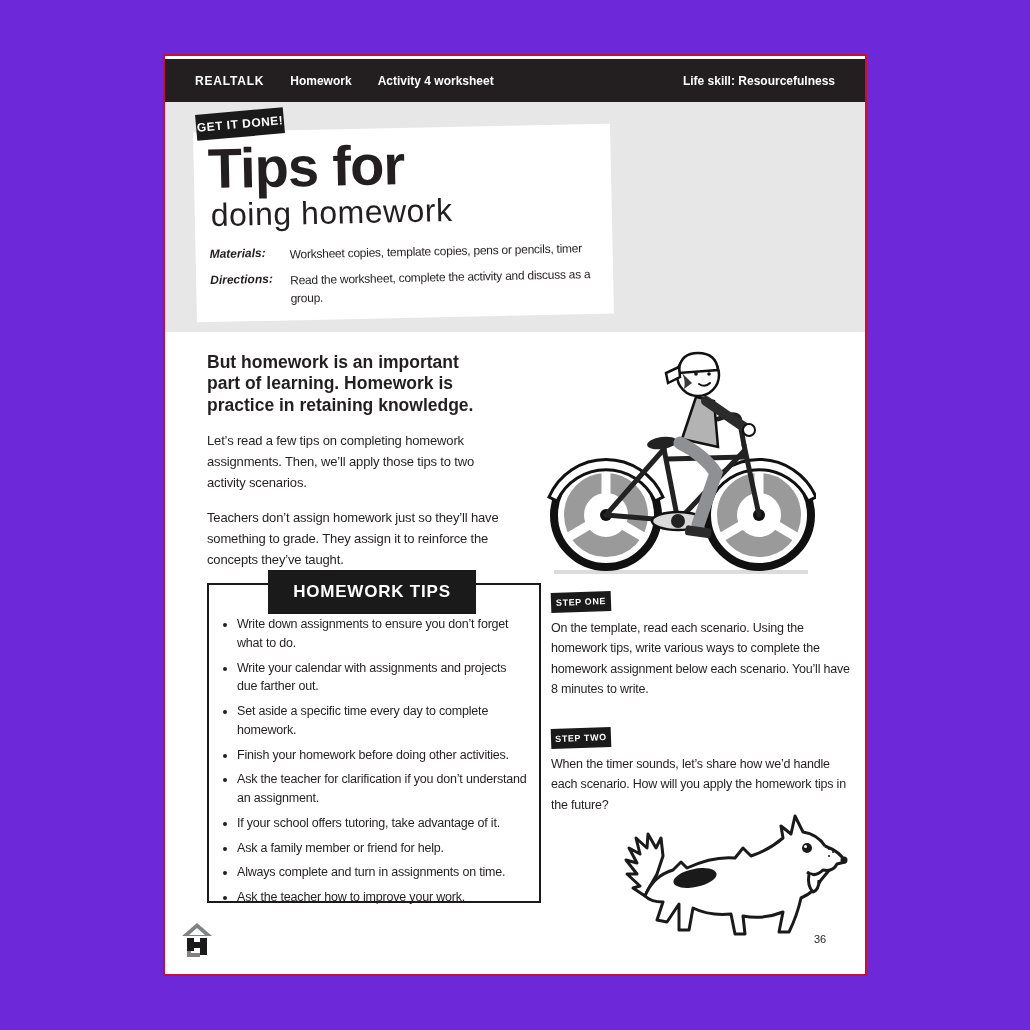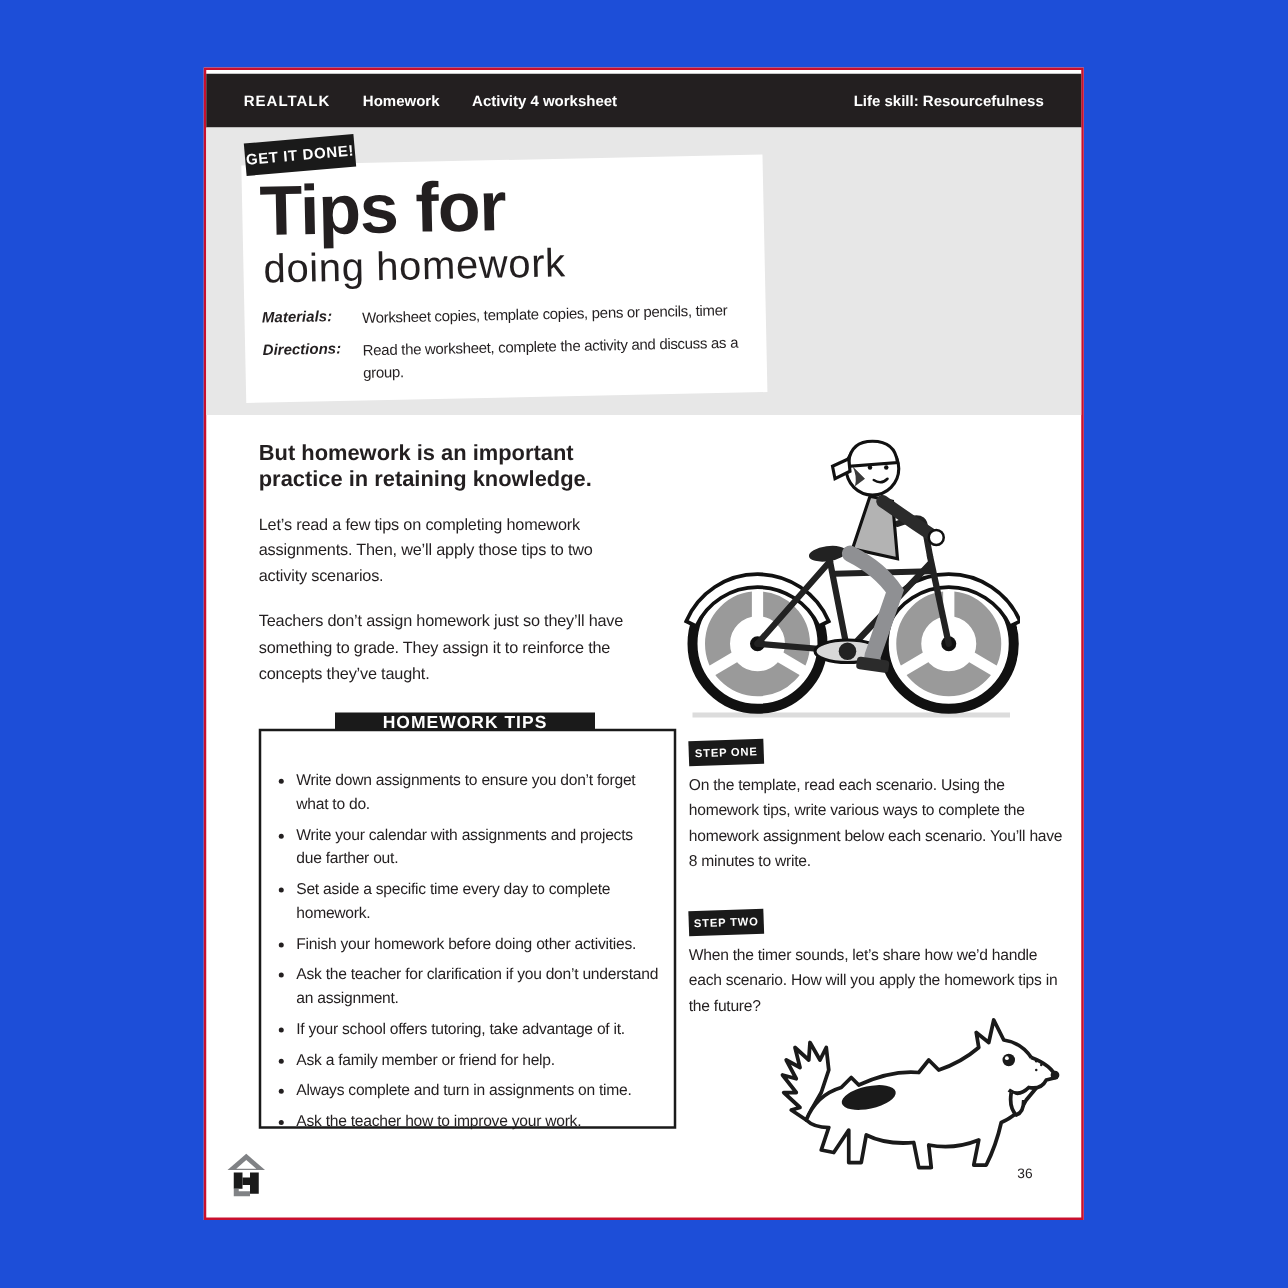--- a/index.html
+++ b/index.html
@@ -1,16 +1,16 @@
 <!DOCTYPE html>
 <html><head>
 <meta charset="utf-8">
 <style>
   html,body{margin:0;padding:0;background:#ffffff;}
-  .canvas{position:relative;width:1030px;height:1030px;background:#1d4ed8;overflow:hidden;
+  .canvas{position:relative;width:1030px;height:1030px;background:#6d28d9;overflow:hidden;
           font-family:"Liberation Sans",sans-serif;color:#231f20;}
   .page{position:absolute;left:163px;top:54px;width:700px;height:918px;
         border:2px solid #c8102e;background:#fff;}
 
   
   .topbar{position:absolute;left:0;top:3px;width:100%;height:43px;background:#231f20;
           display:flex;align-items:center;justify-content:space-between;box-sizing:border-box;
           padding:0 30px;color:#fff;font-size:12px;font-weight:bold;}
   .topbar-left{display:flex;gap:26px;align-items:center;}
   .topbar .brand{letter-spacing:.8px;}
@@ -32,21 +32,21 @@
            letter-spacing:-.2px;}
   .excuses .q{margin-top:13px;}
   .excuses em{font-style:italic;}
 
   
   .intro{position:absolute;left:42px;top:296px;width:312px;}
   .intro .hline{font-size:17.5px;font-weight:bold;line-height:1.22;}
   .intro p{margin:15px 0 0 0;font-size:13px;line-height:1.6;letter-spacing:-.15px;width:300px;}
 
   
-  .tips-header{position:absolute;left:103px;top:514px;width:208px;height:14px;font-size:14px;
+  .tips-header{position:absolute;left:103px;top:514px;width:208px;height:44px;font-size:17px;
                letter-spacing:.8px;z-index:2;}
   .tips-box{position:absolute;left:42px;top:527px;width:334px;height:320px;border:2px solid #1a1a1a;
             box-sizing:border-box;background:#fff;}
   .tips-box ul{margin:30px 10px 0 14px;padding-left:14px;}
   .tips-box li{font-size:12.5px;line-height:1.5;letter-spacing:-.2px;margin-bottom:6px;}
 
   
   .step-badge{position:absolute;width:60px;height:20px;font-size:9px;letter-spacing:.6px;
               transform:rotate(-2deg);}
   .badge-step1{left:386px;top:536px;}
@@ -90,20 +90,21 @@
       </div>
       <div class="meta-row">
         <span class="meta-label">Directions:</span>
         <span class="meta-value">Read the worksheet, complete the activity and discuss as a group.</span>
       </div>
     </div>
 
 
     <div class="intro">
       <div class="hline">But homework is an important</div>
+      <div class="hline">part of learning. Homework is</div>
       <div class="hline">practice in retaining knowledge.</div>
       <p>Let’s read a few tips on completing homework assignments. Then, we’ll apply those tips to two activity scenarios.</p>
       <p>Teachers don’t assign homework just so they’ll have something to grade. They assign it to reinforce the concepts they’ve taught.</p>
     </div>
 
     <div class="flag tips-header">HOMEWORK TIPS</div>
     <div class="tips-box">
       <ul>
         <li>Write down assignments to ensure you don’t forget what to do.</li>
         <li>Write your calendar with assignments and projects due farther out.</li>

